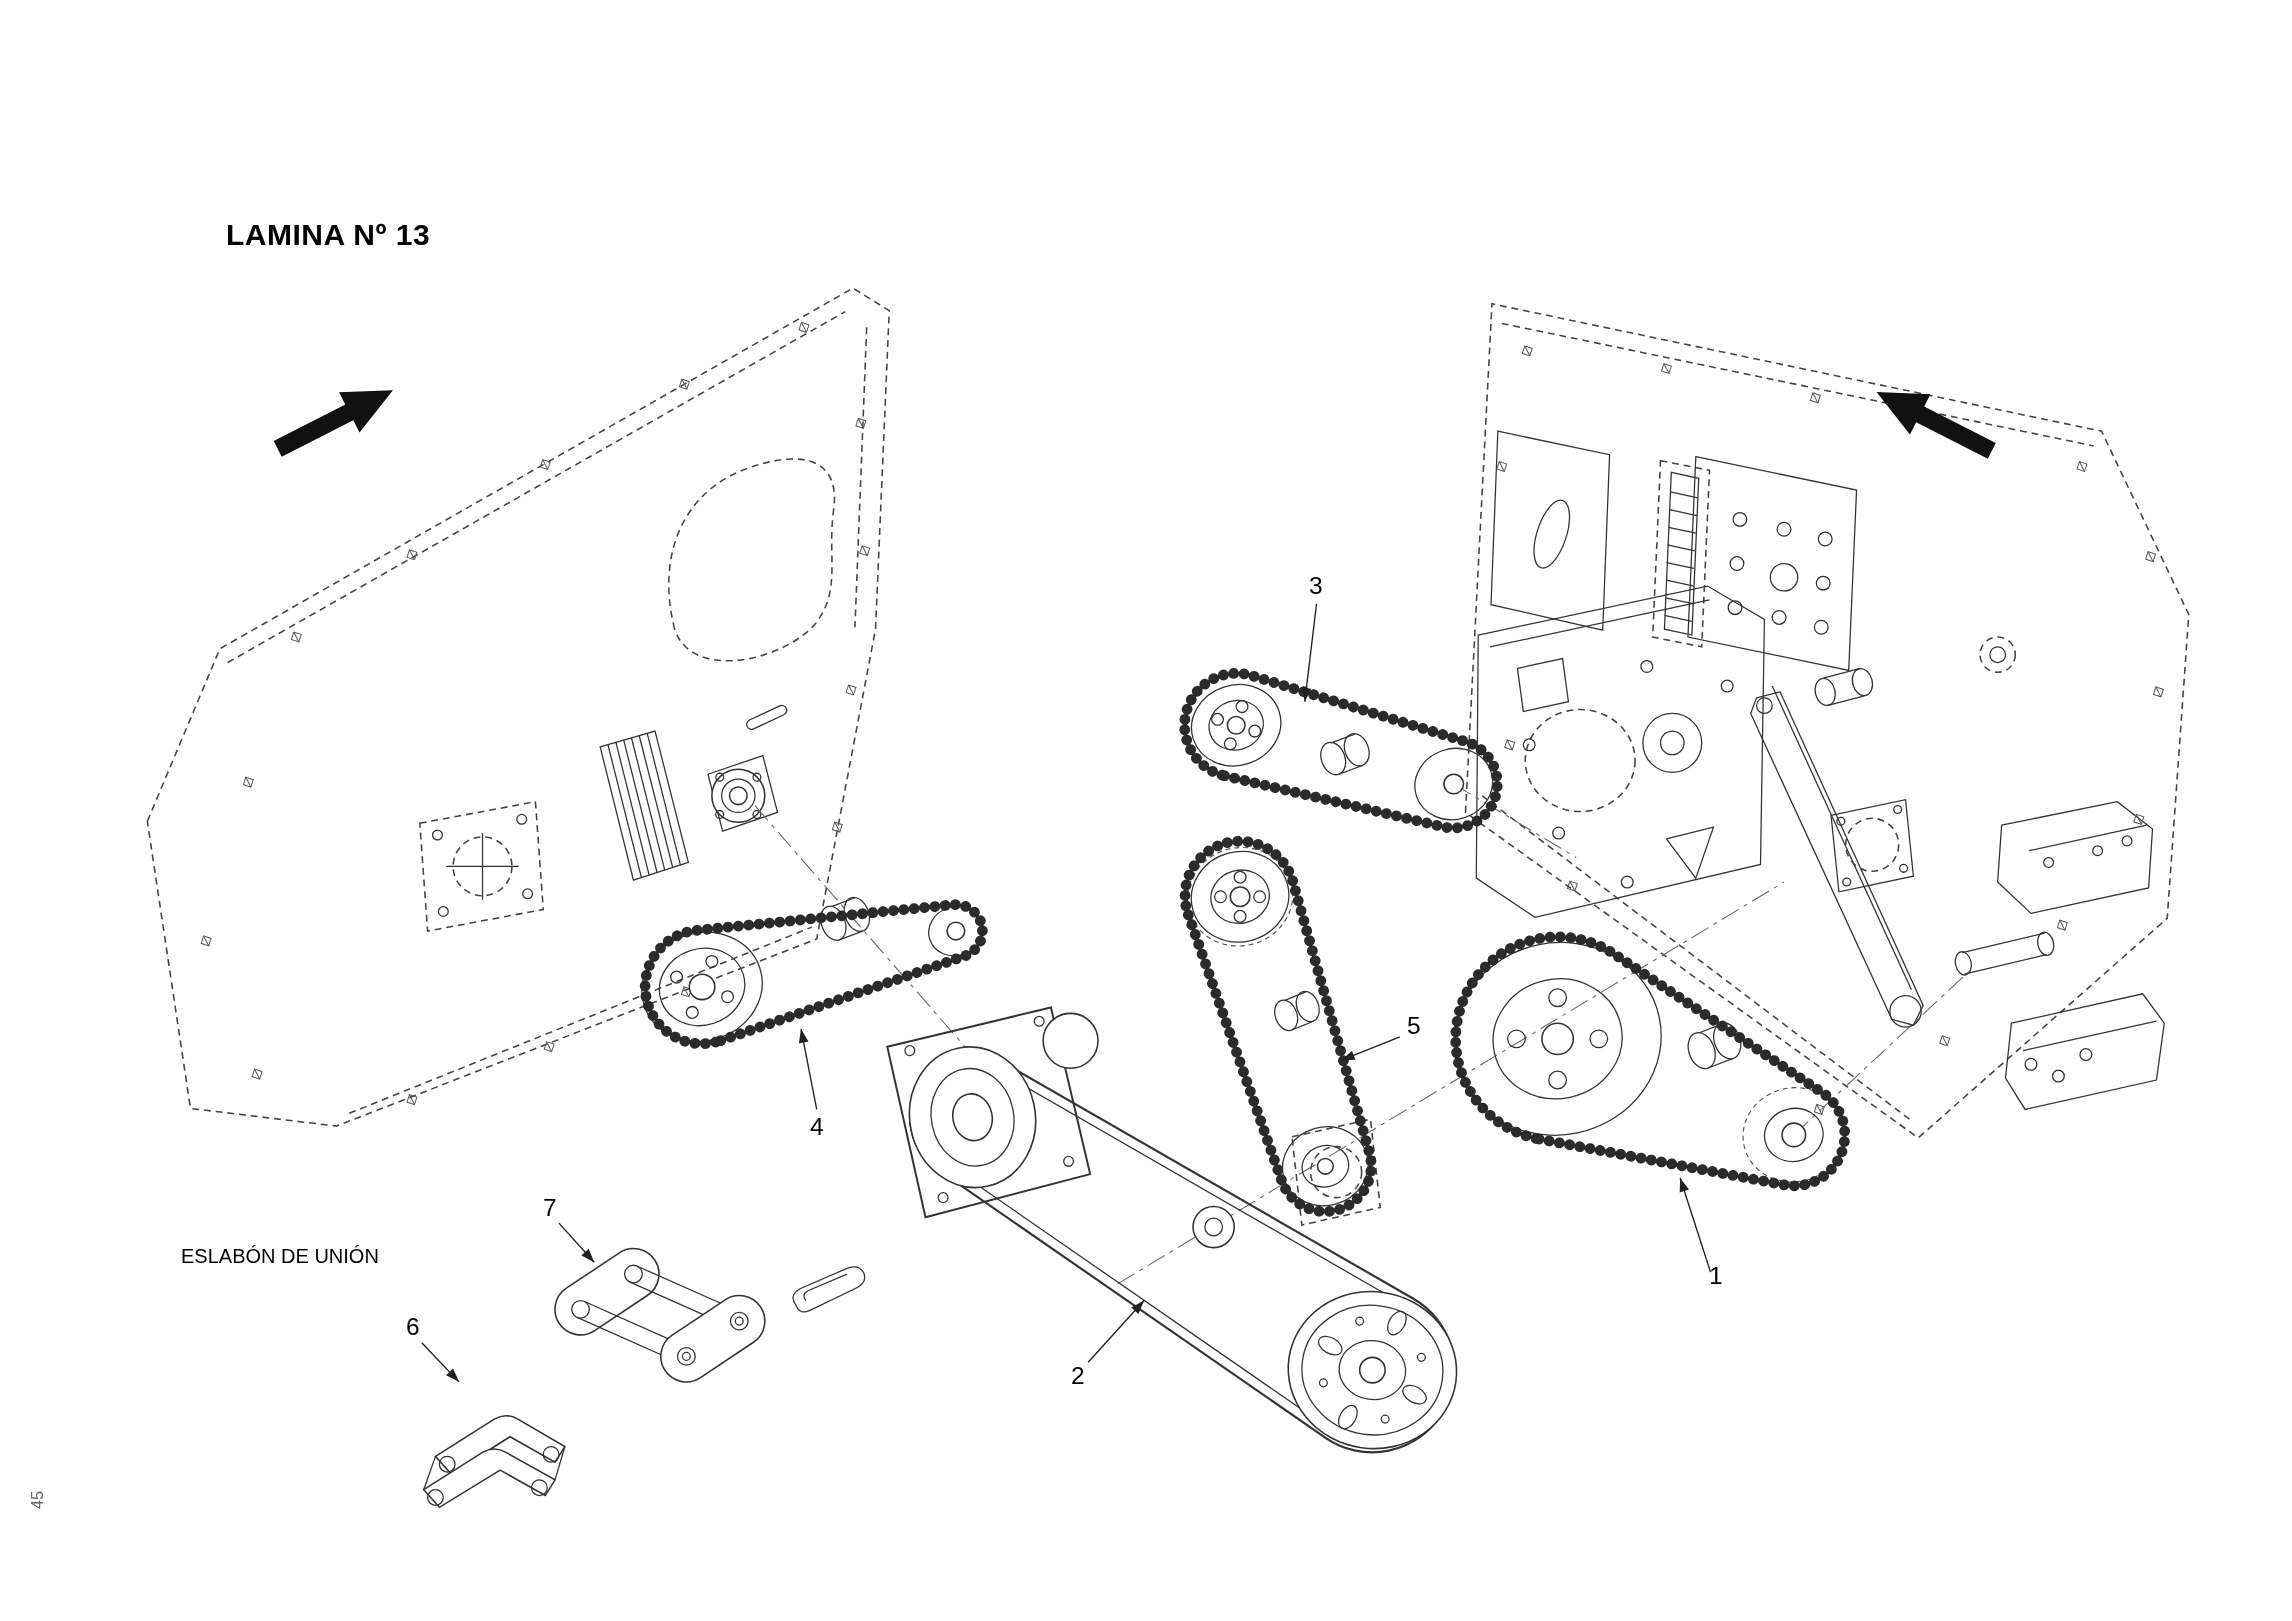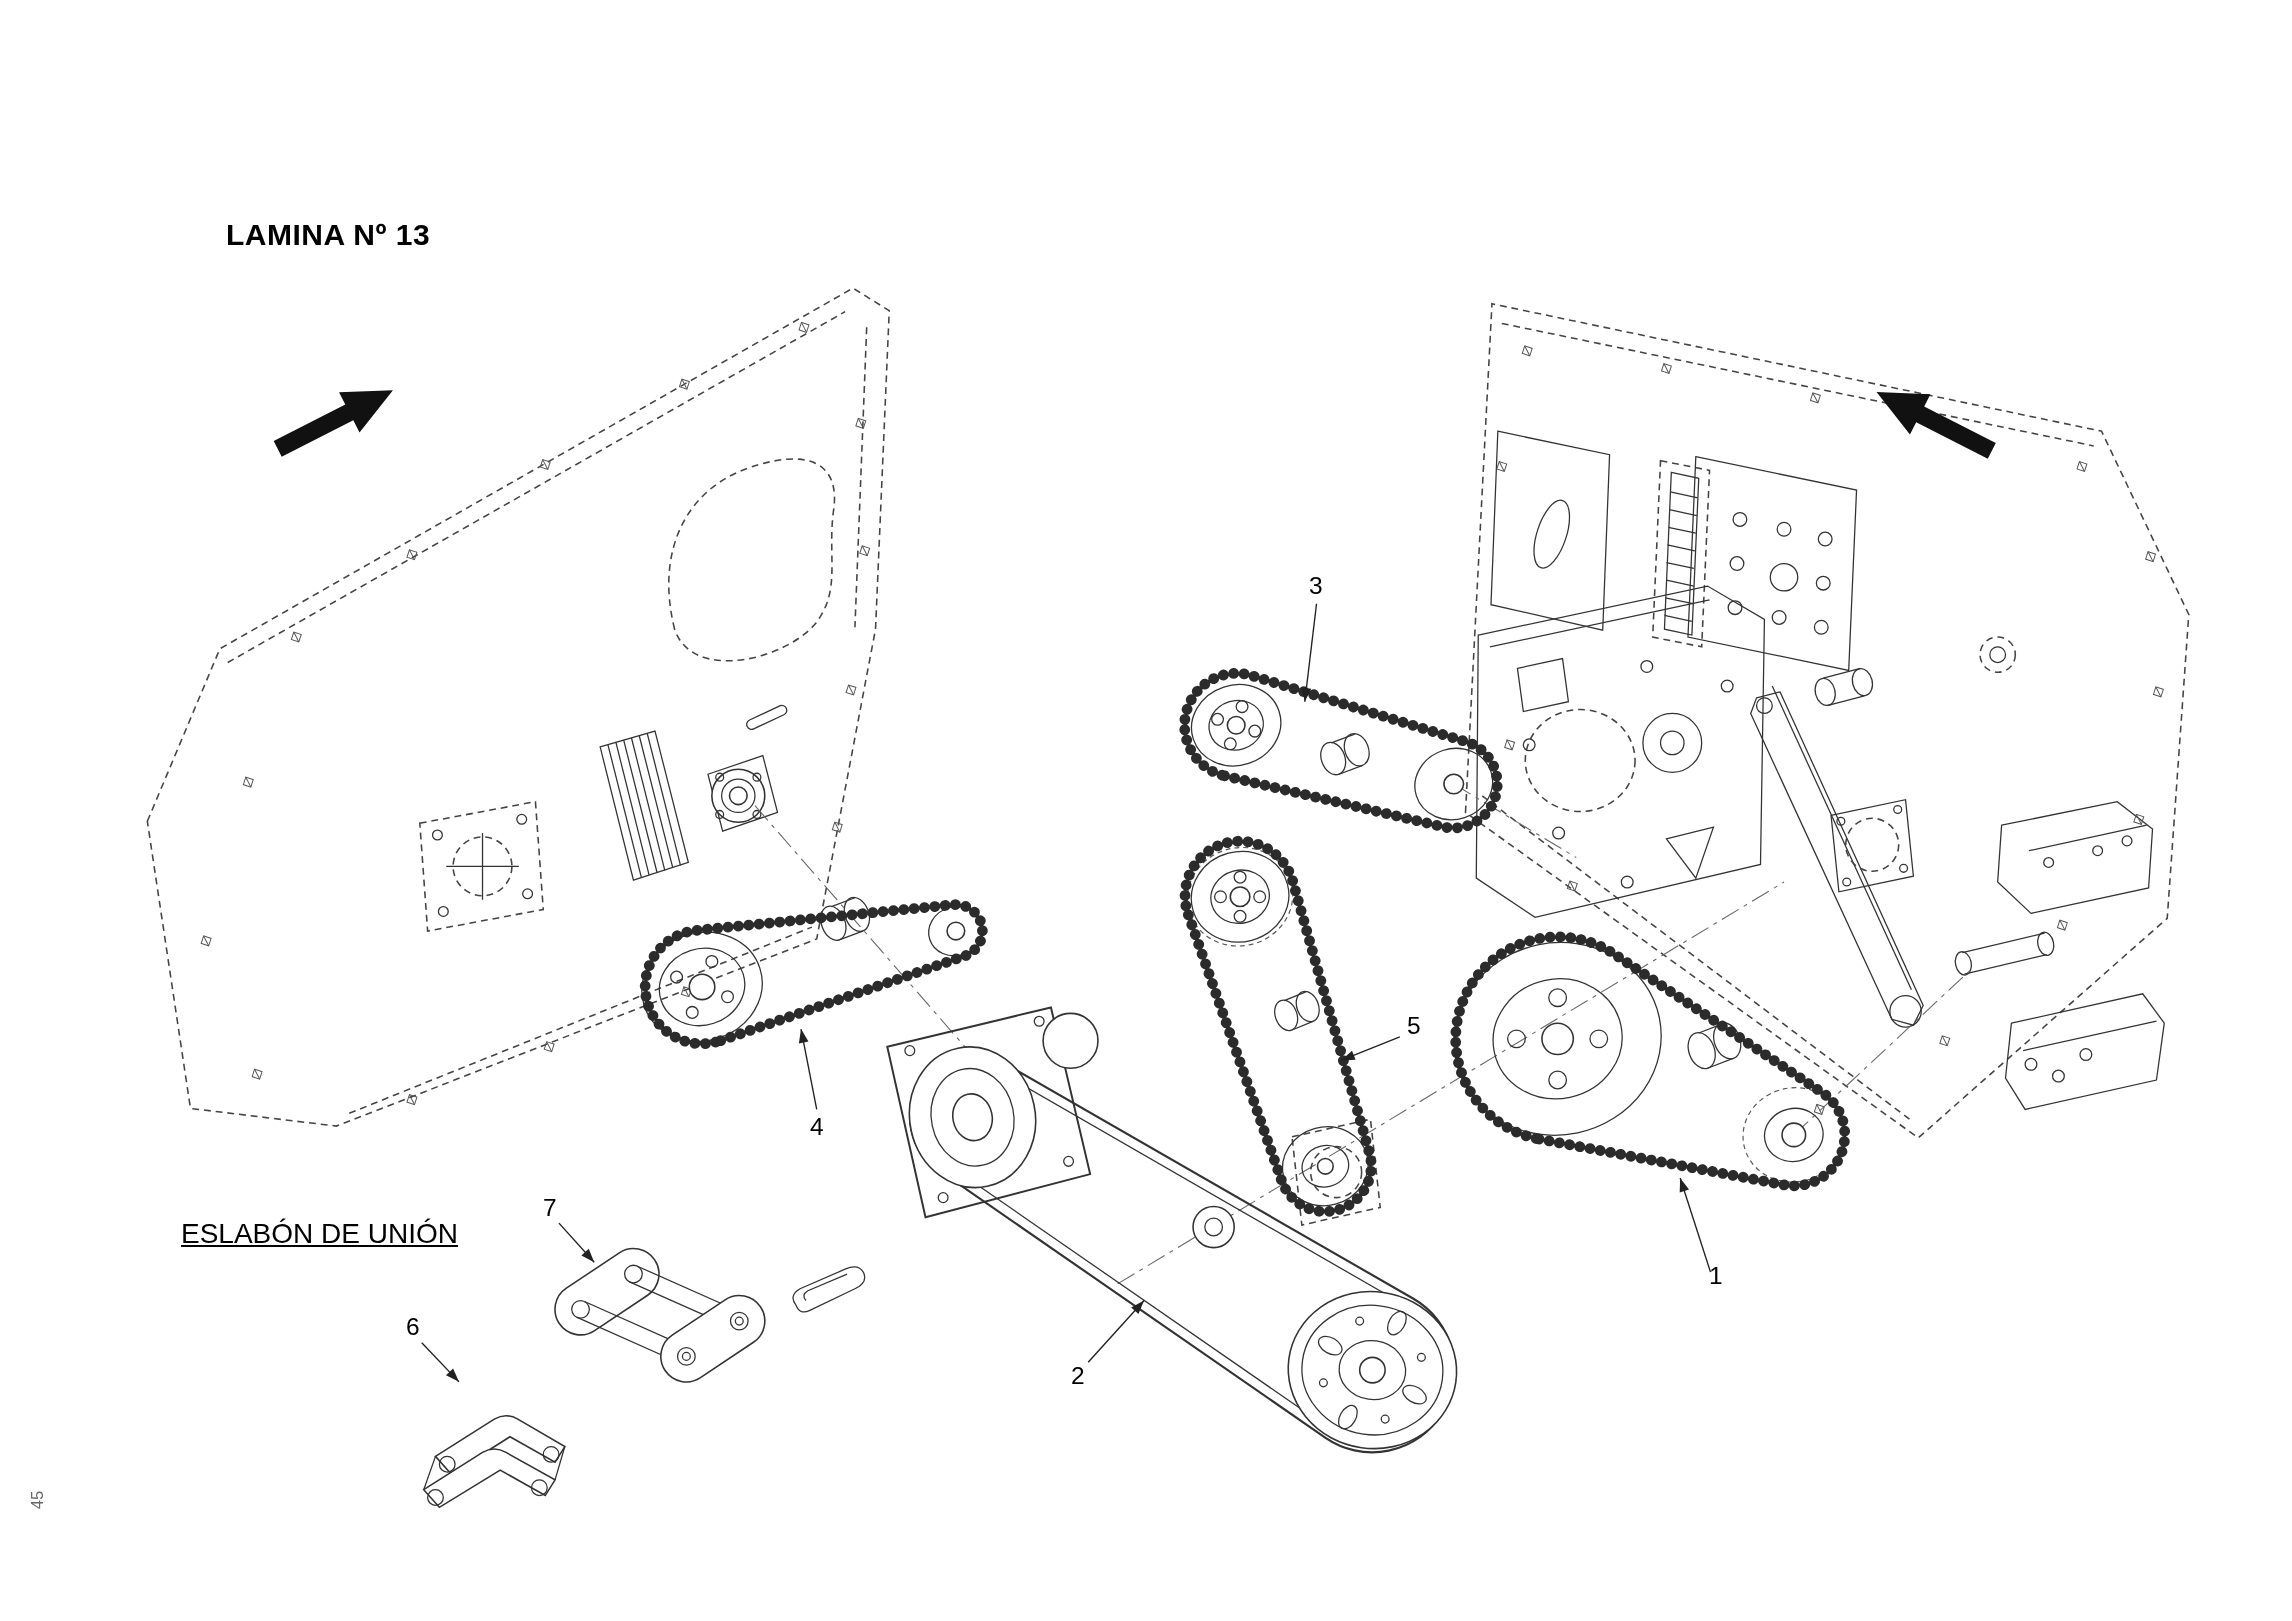--- a/index.html
+++ b/index.html
@@ -1,20 +1,20 @@
 <!DOCTYPE html>
 <html><head>
 <meta charset="utf-8">
 <style>
   html,body{margin:0;padding:0;background:#fff;}
   .stage{position:relative;width:2293px;height:1533px;background:#fff;overflow:hidden;
          font-family:"Liberation Sans",sans-serif;color:#000;}
   .stage svg{position:absolute;left:0;top:0;}
   .title{position:absolute;left:226px;top:218px;font-size:30px;font-weight:bold;letter-spacing:0.5px;}
-  .eslabon{position:absolute;left:181px;top:1218px;font-size:28px;text-decoration:underline;}
+  .eslabon{position:absolute;left:181px;top:1245px;font-size:20px;}
   .callout{position:absolute;font-size:24.5px;}
   .pagenum{position:absolute;left:29px;top:1490px;font-size:16.7px;color:#666;transform:rotate(-90deg);transform-origin:center;}
   
   .dash{fill:none;stroke:#444;stroke-width:1.6;stroke-dasharray:7 5;}
   .dash2{fill:none;stroke:#555;stroke-width:1.2;stroke-dasharray:5 4;}
   .solid{fill:none;stroke:#333;stroke-width:2;}
   .thin{fill:none;stroke:#333;stroke-width:1.3;}
   .wfill{fill:#fff;stroke:#333;stroke-width:1.6;}
   .cdot{fill:none;stroke:#666;stroke-width:1.1;stroke-dasharray:20 6 4 6;}
   .bead{fill:none;stroke:#2b2b2b;stroke-width:11;stroke-dasharray:0.1 10.5;stroke-linecap:round;}

